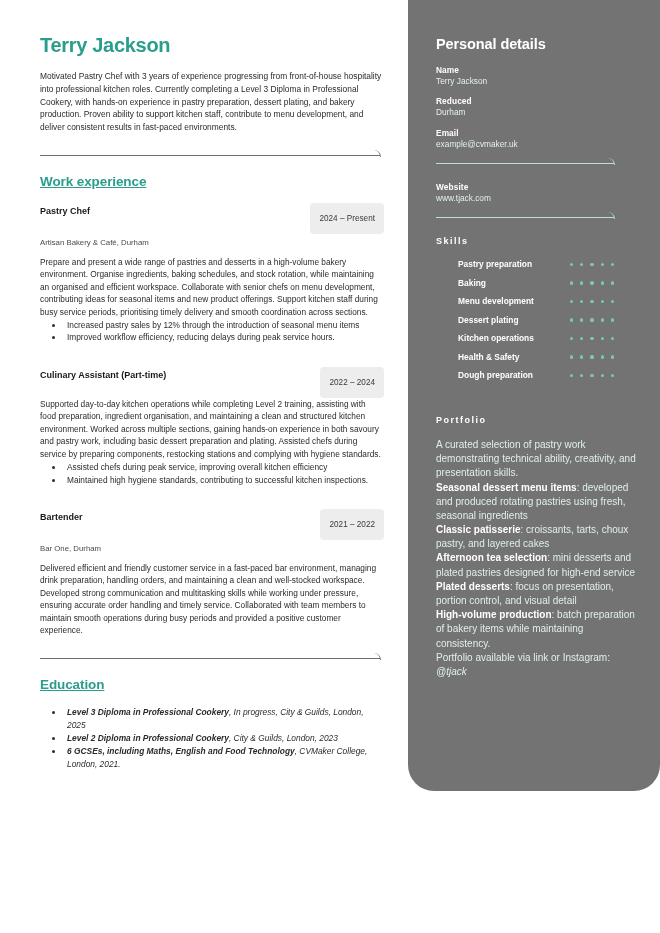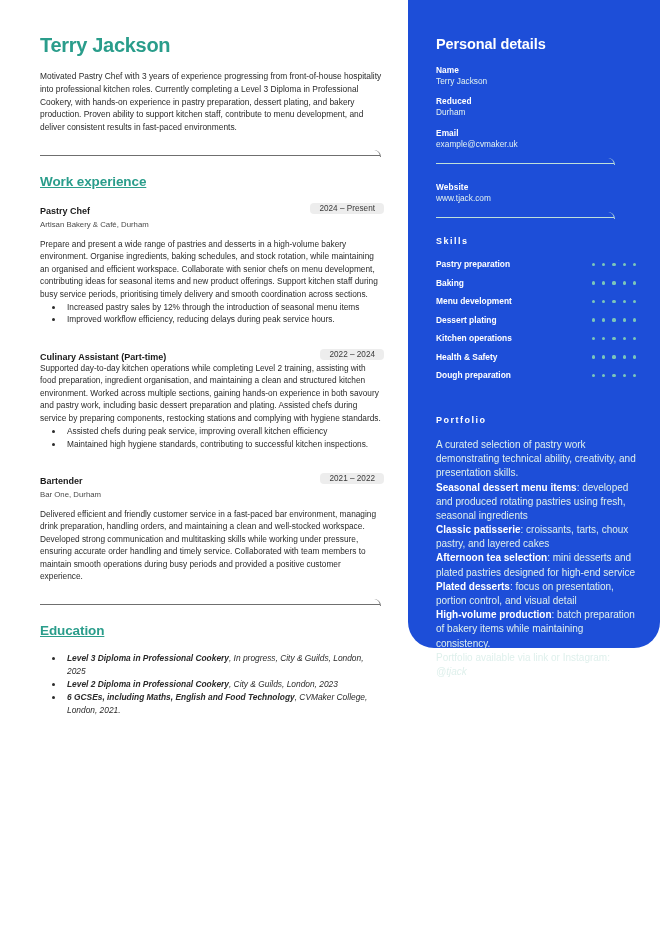--- a/index.html
+++ b/index.html
@@ -6,22 +6,22 @@
   html, body {
     width:660px; height:933px;
     background:#ffffff;
     font-family:"Liberation Sans", sans-serif;
     -webkit-font-smoothing:antialiased;
   }
   .page { position:relative; width:660px; height:933px; overflow:hidden; background:#fff; }
 
   
   .sidebar {
-    position:absolute; left:408px; top:0; width:252px; height:648px;
-    background:#1d4ed8;
+    position:absolute; left:408px; top:0; width:252px; height:791px;
+    background:#737373;
     border-bottom-left-radius:26px;
     border-bottom-right-radius:26px;
     padding:36px 24px 0 28px;
     color:#ffffff;
   }
   .side-h1 {
     font-size:14.5px; font-weight:bold; color:#fff;
     letter-spacing:-0.1px; margin-bottom:13px;
   }
   .side-h1.second { margin-top:0; }
@@ -42,21 +42,21 @@
     width:7px; height:7px;
     border-right:1px solid #bfe0da;
     border-top-right-radius:7px;
     transform:rotate(0deg);
   }
   .side-sub {
     font-size:9px; font-weight:bold; color:#ffffff;
     letter-spacing:1.5px; margin-bottom:13px;
   }
   .skill-row {
-    display:flex; align-items:center; justify-content:space-between;
+    display:flex; align-items:center; justify-content:center;
     margin-bottom:8.5px;
   }
   .skill-name { font-size:8.4px; font-weight:bold; color:#ffffff; width:112px; }
   .skill-dots { display:flex; gap:7px; }
   .dot { width:3.2px; height:3.2px; border-radius:50%; background:#7cc6ba; }
   .dot.on { background:#7cc6ba; }
   .portfolio-body { font-size:10px; line-height:1.42; color:#dff0ec; }
   .portfolio-body b { color:#ffffff; font-weight:bold; }
   .portfolio-body i { font-style:italic; }
 
@@ -80,21 +80,21 @@
   }
   .sec-h {
     font-size:13.5px; font-weight:bold; color:#2a9d8b;
     letter-spacing:-0.1px; margin-bottom:14px;text-decoration:underline;
   }
   .job { margin-bottom:6px; }
   .job-head { display:flex; align-items:flex-start; justify-content:space-between; }
   .job-title { font-size:9px; font-weight:bold; color:#1a1a1a; padding-top:3px; }
   .badge {
     font-size:8.2px; color:#3a3a3a; background:#ededed;
-    border-radius:4px; padding:1px 9px; white-space:nowrap;
+    border-radius:4px; padding:11px 9px; white-space:nowrap;
   }
   .job-company { font-size:7.8px; color:#4a4a4a; margin-top:4px; margin-bottom:9px; }
   .job-desc { font-size:8.3px; line-height:1.5; color:#2b2b2b; }
   .job-bullets { margin:1px 0 0 24px; }
   .job-bullets li { font-size:8.3px; line-height:1.5; color:#2b2b2b; padding-left:3px; }
   .job-sep { height:17px; }
 
   .edu-list { margin:2px 0 0 24px; }
   .edu-list li { font-size:8.4px; line-height:1.55; color:#2b2b2b; padding-left:3px; font-style:italic; }
   .edu-list li b { font-style:italic; font-weight:bold; }

